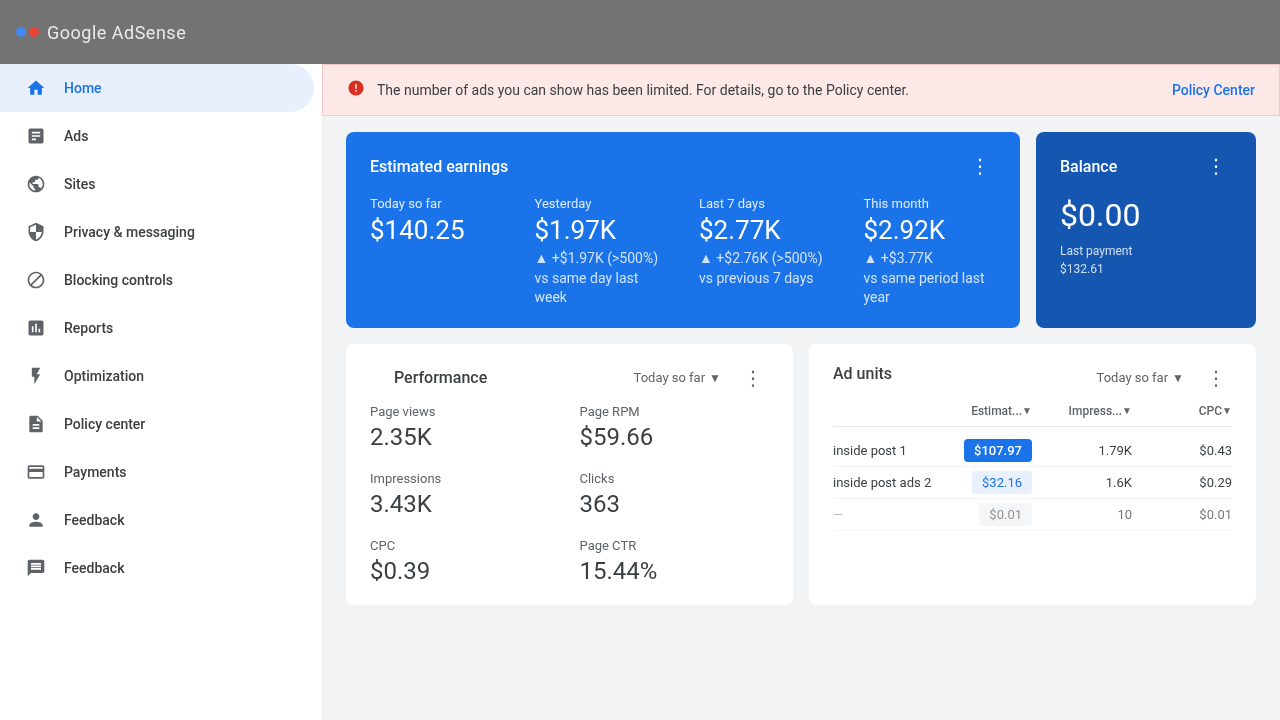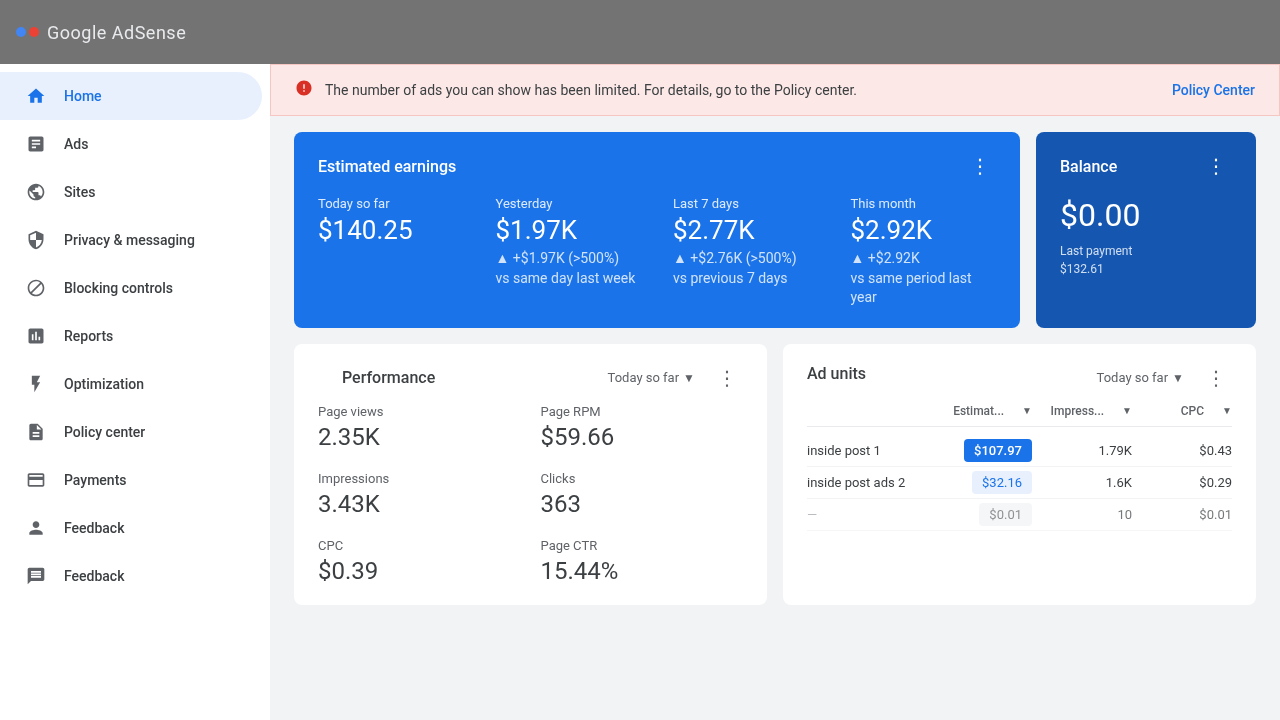--- a/index.html
+++ b/index.html
@@ -42,24 +42,23 @@
       font-weight: 400;
       letter-spacing: 0.5px;
     }
     .main-area {
       display: flex;
       flex: 1;
       overflow: hidden;
     }
     
     .sidebar {
-      width: 270px;
+      width: 322px;
       background: #ffffff;
       flex-shrink: 0;
-      padding-top: 8px;
       overflow-y: auto;
     }
     .nav-item {
       display: flex;
       align-items: center;
       gap: 16px;
       padding: 12px 24px;
       cursor: pointer;
       color: #3c4043;
       font-size: 14px;
@@ -276,21 +275,21 @@
     }
     .ad-col-header {
       font-size: 12px;
       color: #5f6368;
       font-weight: 500;
       width: 100px;
       text-align: right;
       display: flex;
       align-items: center;
       justify-content: flex-end;
-      gap: 18px;
+      gap: 0;
       cursor: pointer;
     }
     .ad-col-header .sort-icon { font-size: 10px; }
     .ad-row {
       display: flex;
       align-items: center;
       padding: 8px 0;
       border-bottom: 1px solid #f1f3f4;
     }
     .ad-row-name {
@@ -476,21 +475,21 @@
                 <div class="metric-value">$2.77K</div>
                 <div class="metric-change">
                   <span>▲ +$2.76K (&gt;500%)</span><br>
                   <span>vs previous 7 days</span>
                 </div>
               </div>
               <div class="metric-block">
                 <div class="metric-label">This month</div>
                 <div class="metric-value">$2.92K</div>
                 <div class="metric-change">
-                  <span>▲ +$2.92K</span><br>
+                  <span>▲ +$3.77K</span><br>
                   <span>vs same period last year</span>
                 </div>
               </div>
             </div>
           </div>
 
           <div class="balance-card">
             <div class="card-header">
               <span class="card-title">Balance</span>
               <button class="card-menu-btn">⋮</button>

